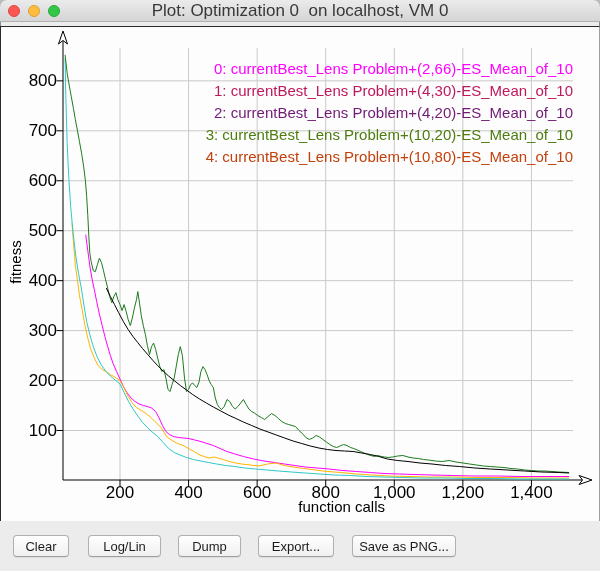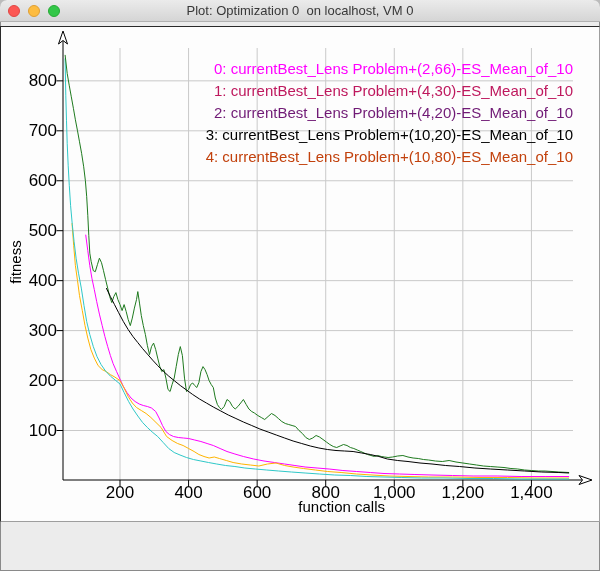--- a/index.html
+++ b/index.html
@@ -11,21 +11,21 @@
     -webkit-font-smoothing:antialiased;
   }
   
   .titlebar{
     position:absolute;left:0;top:0;width:600px;height:22px;
     background:linear-gradient(#ebebeb,#d5d5d5);
     border-bottom:1px solid #b1b1b1;box-sizing:border-box;
   }
   .title{
     position:absolute;left:0;right:0;top:0;height:22px;line-height:22px;
-    text-align:center;font-size:13px;color:#383838;white-space:pre;
+    text-align:center;font-size:17px;color:#383838;white-space:pre;
   }
   .tl{position:absolute;top:5px;width:12px;height:12px;border-radius:50%;box-sizing:border-box;}
   .tl.red{left:8px;background:#fc5753;border:1px solid #df4744;}
   .tl.yellow{left:28px;background:#fdbc40;border:1px solid #de9f34;}
   .tl.green{left:48px;background:#33c748;border:1px solid #27aa35;}
   
   .panel{
     position:absolute;left:0;top:26px;width:598px;height:494px;
     background:#fdfdfd;box-sizing:content-box;
     border:1px solid #9e9e9e;border-top-color:#2a2a2a;border-left-color:#2a2a2a;
@@ -119,21 +119,21 @@
         <polyline points="72.0,223.2 73.7,245.7 75.4,265.7 77.5,280.6 79.5,295.6 82.3,310.6 85.0,325.6 87.8,338.1 90.9,349.6 94.3,358.1 98.1,365.6 102.2,369.6 106.3,371.6 110.4,374.6 114.9,377.1 120.0,380.6 124.1,388.0 128.2,396.5 132.3,403.0 136.5,407.5 141.3,410.5 146.1,413.5 150.9,417.5 156.0,422.5 161.1,427.5 166.6,436.5 172.1,440.5 177.6,443.5 183.1,445.5 188.6,448.5 194.1,451.5 198.9,454.5 204.0,456.5 209.1,458.0 214.3,457.0 219.4,458.5 226.3,460.5 233.1,462.5 241.7,464.0 250.3,465.0 258.9,466.0 267.4,464.0 276.0,463.0 284.6,465.5 293.1,467.0 303.4,468.5 315.4,470.0 327.4,471.5 341.1,472.5 356.6,474.0 372.0,475.0 389.1,476.0 408.0,476.5 428.6,477.0 452.6,477.0 480.0,477.5 507.4,477.5 534.9,478.0 569.1,478.0" fill="none" stroke="#ffb400" stroke-width="1" stroke-linejoin="round"></polyline>
         <polyline points="65.1,58.4 65.8,95.8 66.5,120.8 67.2,143.3 68.2,165.8 69.3,185.7 70.6,205.7 72.3,224.7 74.1,241.7 76.1,258.2 78.5,273.2 81.3,288.1 84.0,305.6 86.7,321.6 89.8,334.6 93.3,346.6 97.0,356.6 101.1,364.6 105.6,371.1 110.4,376.1 115.2,380.1 120.0,384.0 124.1,392.5 128.6,401.5 133.0,409.0 137.8,416.0 142.6,422.5 147.4,427.5 152.2,432.0 157.7,436.5 163.2,442.5 168.7,448.5 174.2,452.5 180.0,455.0 186.5,457.5 193.4,459.5 200.9,461.0 208.5,462.5 216.7,464.0 225.6,465.5 234.9,466.5 244.8,468.0 255.4,469.0 266.7,470.0 278.7,471.0 291.4,472.0 305.1,473.0 319.5,474.0 334.6,475.0 350.4,475.5 366.9,476.5 384.0,477.0 401.8,477.5 421.7,478.0 444.0,478.0 468.0,478.5 493.7,478.5 521.1,479.0 548.6,479.0 569.1,479.0" fill="none" stroke="#2fc8c8" stroke-width="1" stroke-linejoin="round"></polyline>
         <polyline points="65.1,54.9 67.2,73.4 69.3,85.8 71.3,96.8 73.4,108.3 75.4,119.8 77.5,130.8 79.5,141.8 81.6,153.3 83.7,166.8 85.4,180.8 86.7,196.7 87.8,215.7 88.8,235.7 89.8,253.2 91.2,261.7 93.3,270.7 95.3,271.7 97.4,264.7 99.4,258.2 101.5,262.7 103.5,270.7 105.6,279.7 107.7,288.1 109.7,296.6 111.8,302.6 113.8,296.6 115.9,292.6 117.9,299.6 120.0,304.6 122.1,310.6 124.1,304.6 126.2,311.6 128.2,319.6 130.3,325.6 132.3,318.1 134.4,308.1 136.5,299.6 137.8,291.6 139.5,303.1 141.3,315.6 143.3,325.6 145.4,334.6 147.4,345.6 149.5,354.6 151.5,346.6 153.6,343.1 155.7,349.6 157.7,358.1 159.8,366.6 161.8,371.6 163.9,369.6 165.9,378.1 168.0,389.5 170.1,391.5 172.1,384.5 174.2,378.1 176.2,366.6 178.3,354.6 180.3,346.6 182.4,355.6 184.5,378.1 186.5,391.5 188.6,389.5 190.6,384.5 192.7,383.0 194.7,385.5 196.8,387.5 198.9,382.5 200.9,371.6 203.0,366.6 205.0,369.6 207.1,374.6 209.1,380.6 211.2,384.5 213.3,387.5 215.3,398.0 217.4,404.5 219.4,407.5 221.5,409.5 224.2,406.5 227.0,399.5 229.7,401.5 232.5,406.5 235.2,409.0 237.9,406.5 240.7,403.0 243.4,399.5 246.2,404.5 248.9,409.0 251.7,411.5 254.4,413.0 257.8,415.5 261.3,417.5 264.7,419.5 268.1,416.5 271.5,413.5 275.0,415.5 278.4,418.5 281.8,421.5 285.3,423.5 288.7,424.5 292.1,425.5 295.5,426.5 299.0,430.5 302.4,433.5 305.8,437.5 309.3,439.5 312.7,438.0 316.1,435.5 319.5,437.0 323.0,439.5 326.4,442.0 329.8,444.5 333.3,446.5 336.7,447.5 340.1,446.0 343.5,444.5 347.0,445.5 350.4,447.5 353.8,448.5 357.3,450.0 360.7,451.5 364.1,453.0 367.5,454.5 371.0,455.5 374.4,456.5 377.8,455.5 381.3,456.5 384.7,457.0 388.1,457.5 392.6,457.0 397.7,456.0 402.9,455.5 408.0,457.0 413.1,458.0 418.3,458.5 423.4,459.5 428.6,460.0 435.4,461.0 442.3,461.5 449.1,460.5 456.0,462.0 462.9,463.0 469.7,464.0 476.6,465.0 483.4,466.0 490.3,466.5 497.1,467.0 504.0,467.5 510.9,468.5 517.7,469.0 524.6,470.0 531.4,470.5 538.3,471.0 545.1,471.0 552.0,471.5 558.9,472.0 569.1,472.5" fill="none" stroke="#1e7a1e" stroke-width="1" stroke-linejoin="round"></polyline>
         <polyline points="106.3,288.1 110.4,296.6 114.5,304.6 118.6,312.6 123.4,321.6 128.2,329.6 133.0,336.6 137.8,342.6 142.6,348.6 147.4,354.1 152.6,360.1 157.7,365.6 163.2,371.1 168.7,376.1 174.2,380.6 180.3,385.5 186.5,390.0 192.7,394.5 199.5,399.0 206.4,403.0 213.3,407.0 220.8,411.0 228.3,415.0 235.9,418.5 243.4,422.0 251.7,425.5 259.9,429.0 268.1,432.0 276.3,435.0 284.6,438.0 293.1,441.0 301.7,443.5 310.3,446.0 318.9,448.0 327.4,449.5 336.0,450.5 344.6,451.0 353.1,451.5 361.7,453.0 370.3,454.5 378.9,456.5 387.4,459.0 397.7,460.5 408.0,461.5 420.0,463.0 432.0,464.0 445.7,465.5 459.4,466.5 474.9,468.0 490.3,469.0 507.4,470.0 524.6,471.0 541.7,472.0 558.9,472.5 569.1,473.0" fill="none" stroke="#000000" stroke-width="1" stroke-linejoin="round"></polyline>
       </svg>
 
     <div class="legend">
       <div style="color: rgb(255, 0, 255);">0: currentBest_Lens Problem+(2,66)-ES_Mean_of_10</div>
       <div style="color: #be185d;">1: currentBest_Lens Problem+(4,30)-ES_Mean_of_10</div>
       <div style="color: #701a75;">2: currentBest_Lens Problem+(4,20)-ES_Mean_of_10</div>
-      <div style="color: #000000;">3: currentBest_Lens Problem+(10,20)-ES_Mean_of_10</div>
+      <div style="color: #4d7c0f;">3: currentBest_Lens Problem+(10,20)-ES_Mean_of_10</div>
       <div style="color: #c2410c;">4: currentBest_Lens Problem+(10,80)-ES_Mean_of_10</div>
     </div>
 
     <div class="ylab">fitness</div>
     <div class="xlab">function calls</div>
   <div class="ytick" style="top: 393.5px;">100</div>
       <div class="ytick" style="top: 343.55px;">200</div>
       <div class="ytick" style="top: 293.6px;">300</div>
       <div class="ytick" style="top: 243.65px;">400</div>
       <div class="ytick" style="top: 193.7px;">500</div>
@@ -142,14 +142,21 @@
       <div class="ytick" style="top: 43.85px;">800</div>
       <div class="xtick" style="left: 79px;">200</div>
       <div class="xtick" style="left: 147.571px;">400</div>
       <div class="xtick" style="left: 216.143px;">600</div>
       <div class="xtick" style="left: 284.714px;">800</div>
       <div class="xtick" style="left: 353.286px;">1,000</div>
       <div class="xtick" style="left: 421.857px;">1,200</div>
       <div class="xtick" style="left: 490.428px;">1,400</div>
     </div>
 
+  <div class="btnbar">
+    <button id="btn-clear">Clear</button>
+    <button id="btn-loglin">Log/Lin</button>
+    <button id="btn-dump">Dump</button>
+    <button id="btn-export">Export...</button>
+    <button id="btn-save">Save as PNG...</button>
+  </div>
 
 </div>
 
 </body></html>

